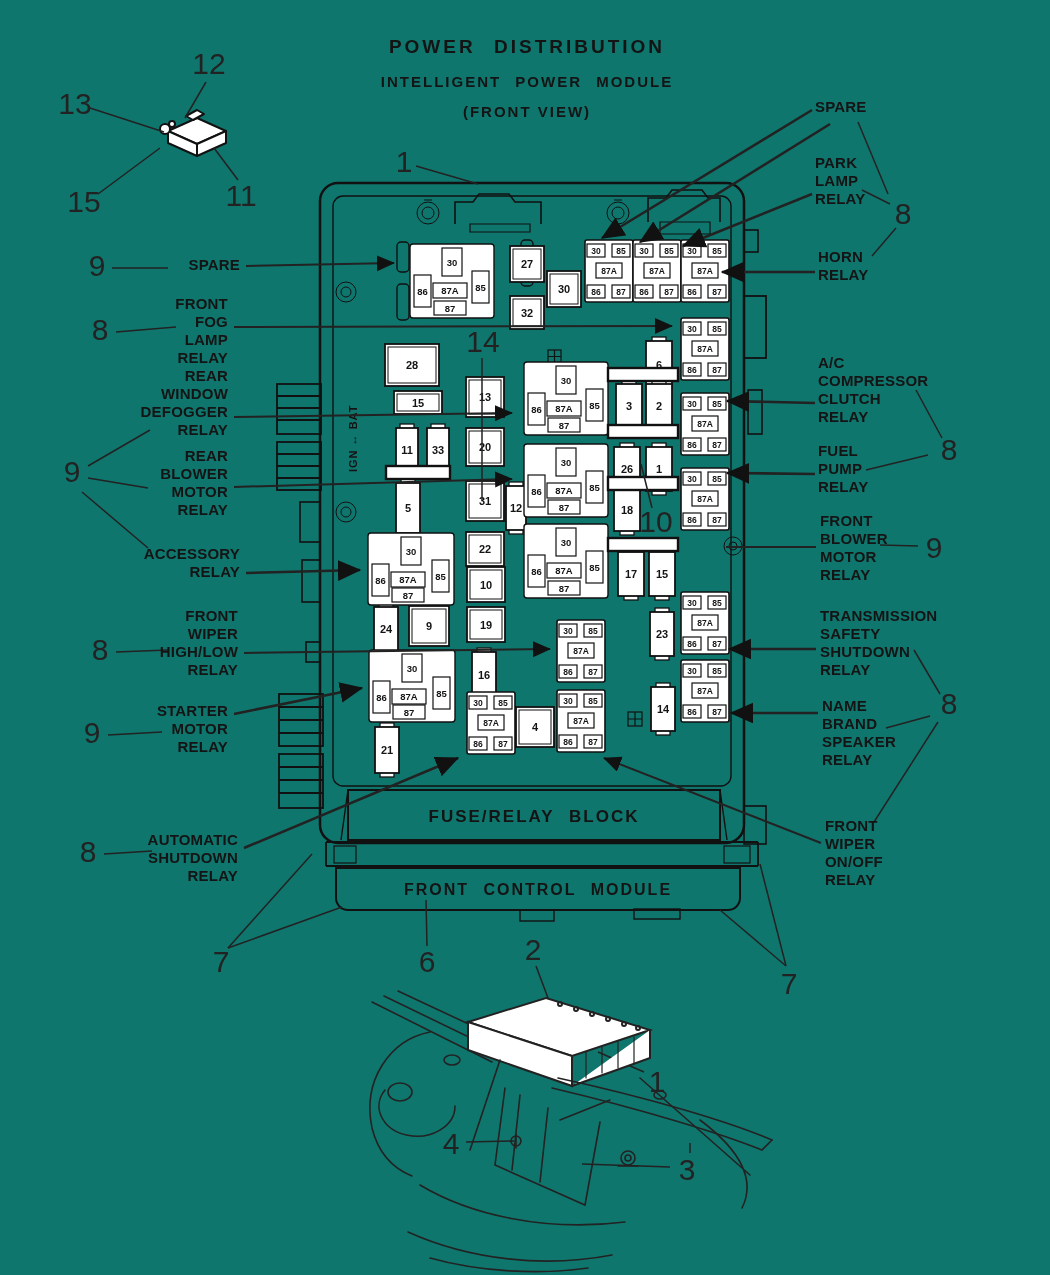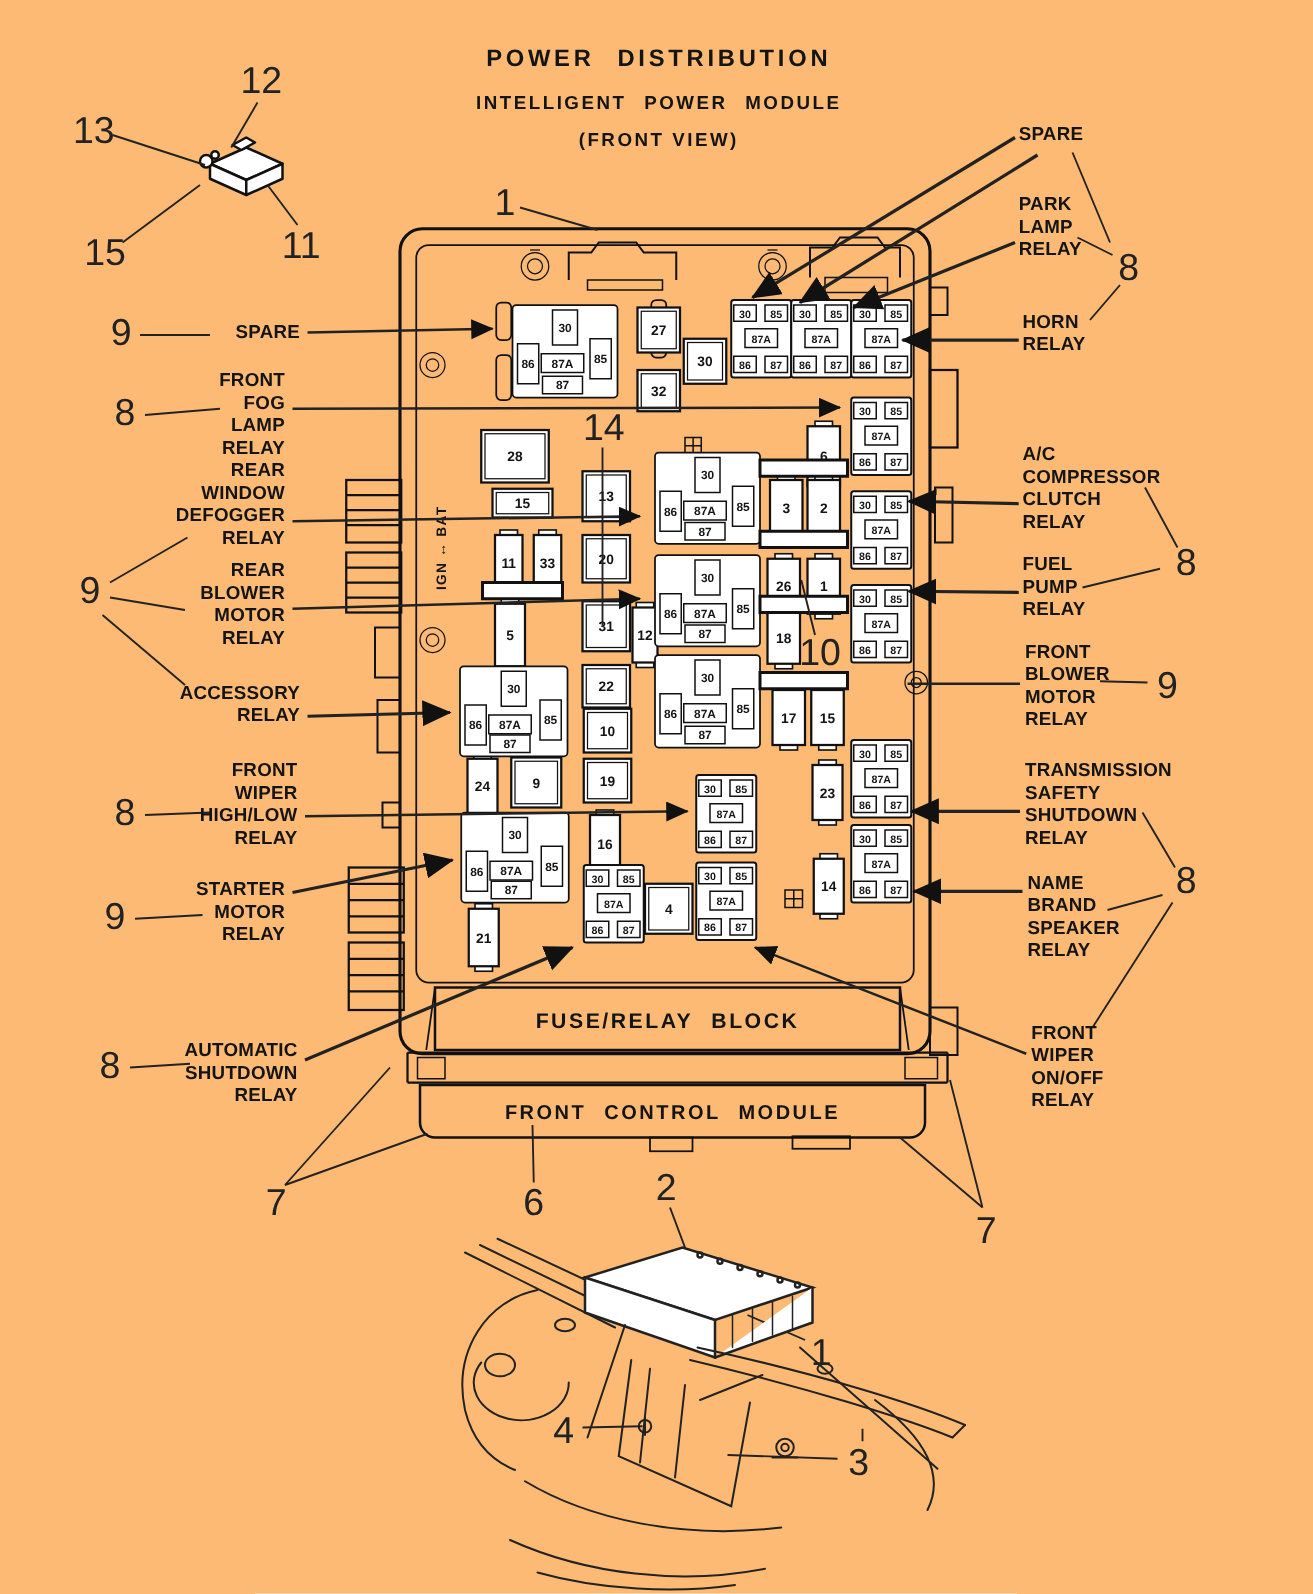--- a/index.html
+++ b/index.html
@@ -1,16 +1,16 @@
 <!DOCTYPE html>
 <html><head>
 <meta charset="utf-8">
 <style>
   html,body{margin:0;padding:0;background:#fff;}
-  #stage{position:relative;width:1050px;height:1275px;background:#fdba74;font-family:"Liberation Sans",sans-serif;}
+  #stage{position:relative;width:1050px;height:1275px;background:#0f766e;font-family:"Liberation Sans",sans-serif;}
   svg text{stroke:none;fill:#141414;}
   .t-title1{font:bold 19px "Liberation Sans",sans-serif;letter-spacing:3px;word-spacing:10px;}
   .t-title2{font:bold 15px "Liberation Sans",sans-serif;letter-spacing:2px;word-spacing:8px;}
   .t-title3{font:bold 15px "Liberation Sans",sans-serif;letter-spacing:2px;}
   .t-band{font:bold 17px "Liberation Sans",sans-serif;letter-spacing:2px;word-spacing:8px;}
   .t-band2{font:bold 16px "Liberation Sans",sans-serif;letter-spacing:2px;word-spacing:8px;}
   .t-label{font:bold 15px "Liberation Sans",sans-serif;letter-spacing:0.2px;}
   .t-callout{font:400 30px "Liberation Sans",sans-serif;fill:#222;}
   .t-fuse{font:bold 11px "Liberation Sans",sans-serif;}
   .t-pin{font:bold 8.5px "Liberation Sans",sans-serif;}

